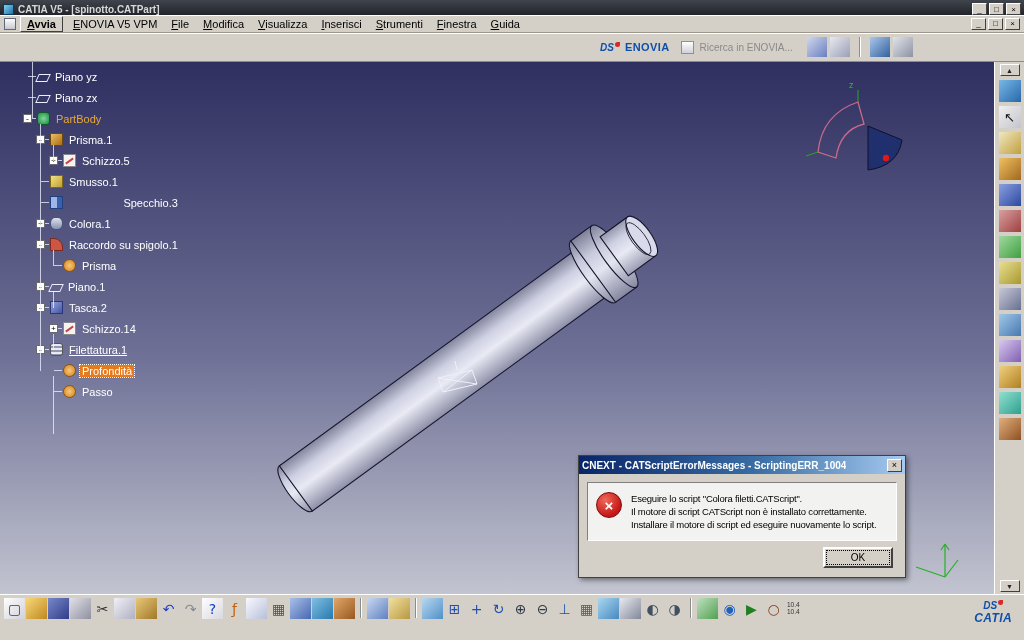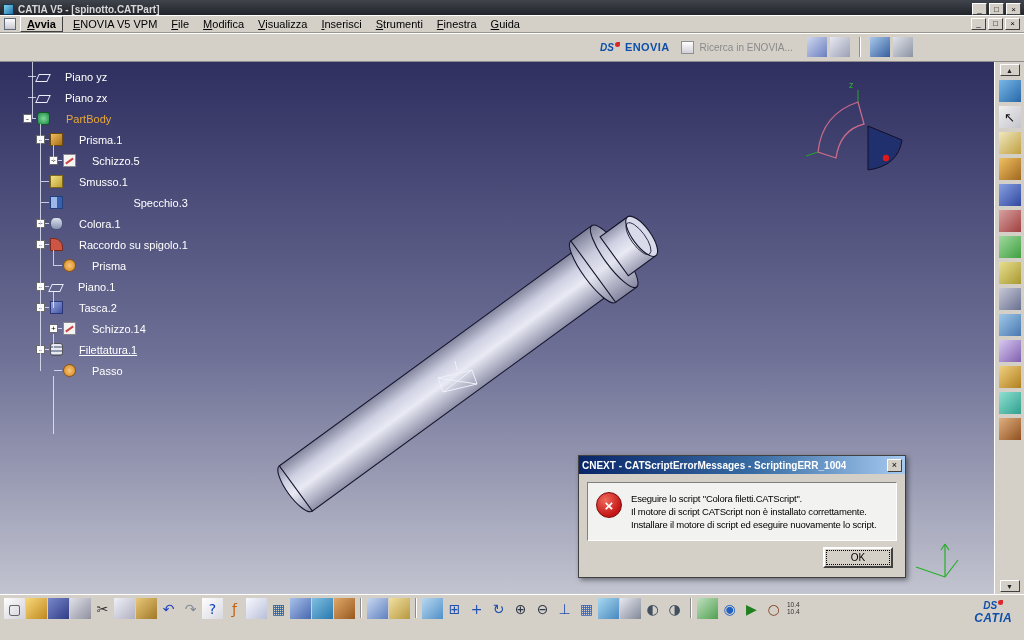--- a/index.html
+++ b/index.html
@@ -34,21 +34,21 @@
   .tt-ico{width:20px;height:20px;border:none;padding:0;}
   .tb-sepv{width:2px;height:20px;border-left:1px solid #8c8c8c;border-right:1px solid #fff;margin:0 6px;}
 
   
   .main{display:flex;height:532px;}
   .viewport{position:relative;flex:1;background:linear-gradient(180deg,#2f2f60 0%,#6e7096 55%,#c2c4d0 100%);overflow:hidden;}
   .viewport svg.scene{position:absolute;left:0;top:0;}
 
   
   .tree{position:absolute;left:36px;top:4px;color:#fff;font-size:11px;z-index:3;}
-  .tree-row{height:21px;display:flex;align-items:center;position:relative;white-space:nowrap;cursor:default;gap:10px;}
+  .tree-row{height:21px;display:flex;align-items:center;position:relative;white-space:nowrap;cursor:default;}
   .t-stub{position:absolute;top:10px;height:0;width:8px;border-top:1px solid rgba(240,244,255,.75);}
   .t-exp{position:absolute;top:6px;width:9px;height:9px;background:#fff;border:1px solid #6a6a6a;color:#000;
     font:8px/8px "Liberation Mono",monospace;text-align:center;padding:0;}
   .t-vline{position:absolute;width:0;border-left:1px solid rgba(240,244,255,.75);}
   .t-icon{width:13px;height:13px;margin:0 4px 0 1px;flex:none;display:inline-block;}
   .t-label{padding:0 2px;}
   .t-label.hl{background:#e87a1e;color:#fff;outline:1px dotted #ffe;}
   .i-plane{width:12px;height:8px;border:1px solid #eef;transform:skewX(-25deg);margin-top:2px;}
   .i-partbody{background:radial-gradient(#7fd89a,#1f8a44);border-radius:3px;border:1px solid #11592a;}
   .i-pad{background:linear-gradient(135deg,#f0c060,#a86c18);border:1px solid #6a4a10;}
@@ -273,20 +273,25 @@
             <span class="t-stub" style="left: 18px;"></span>
             <button class="t-exp" style="left: 13px;">+</button>
             <span class="t-icon i-sketch"></span>
             <span class="t-label">Schizzo.14</span>
           </div>
           <div class="tree-row" style="padding-left: 13px;">
             <span class="t-stub" style="left: 5px;"></span>
             <button class="t-exp" style="left: 0px;">-</button>
             <span class="t-icon i-thread"></span>
             <span class="t-label" style="text-decoration: underline;">Filettatura.1</span>
+          </div>
+          <div class="tree-row" style="padding-left: 26px;">
+            <span class="t-stub" style="left: 18px;"></span>
+            <span class="t-icon i-param"></span>
+            <span class="t-label hl">Profondità</span>
           </div>
           <div class="tree-row" style="padding-left: 26px;">
             <span class="t-stub" style="left: 18px;"></span>
             <span class="t-icon i-param"></span>
             <span class="t-label">Passo</span>
           </div>
           <div class="t-vline" style="left: -4px; top: -4px; height: 56px;"></div>
           <div class="t-vline" style="left: 4px; top: 58px; height: 247px;"></div>
           <div class="t-vline" style="left: 17px; top: 79px; height: 16px;"></div>
           <div class="t-vline" style="left: 17px; top: 184px; height: 16px;"></div>

